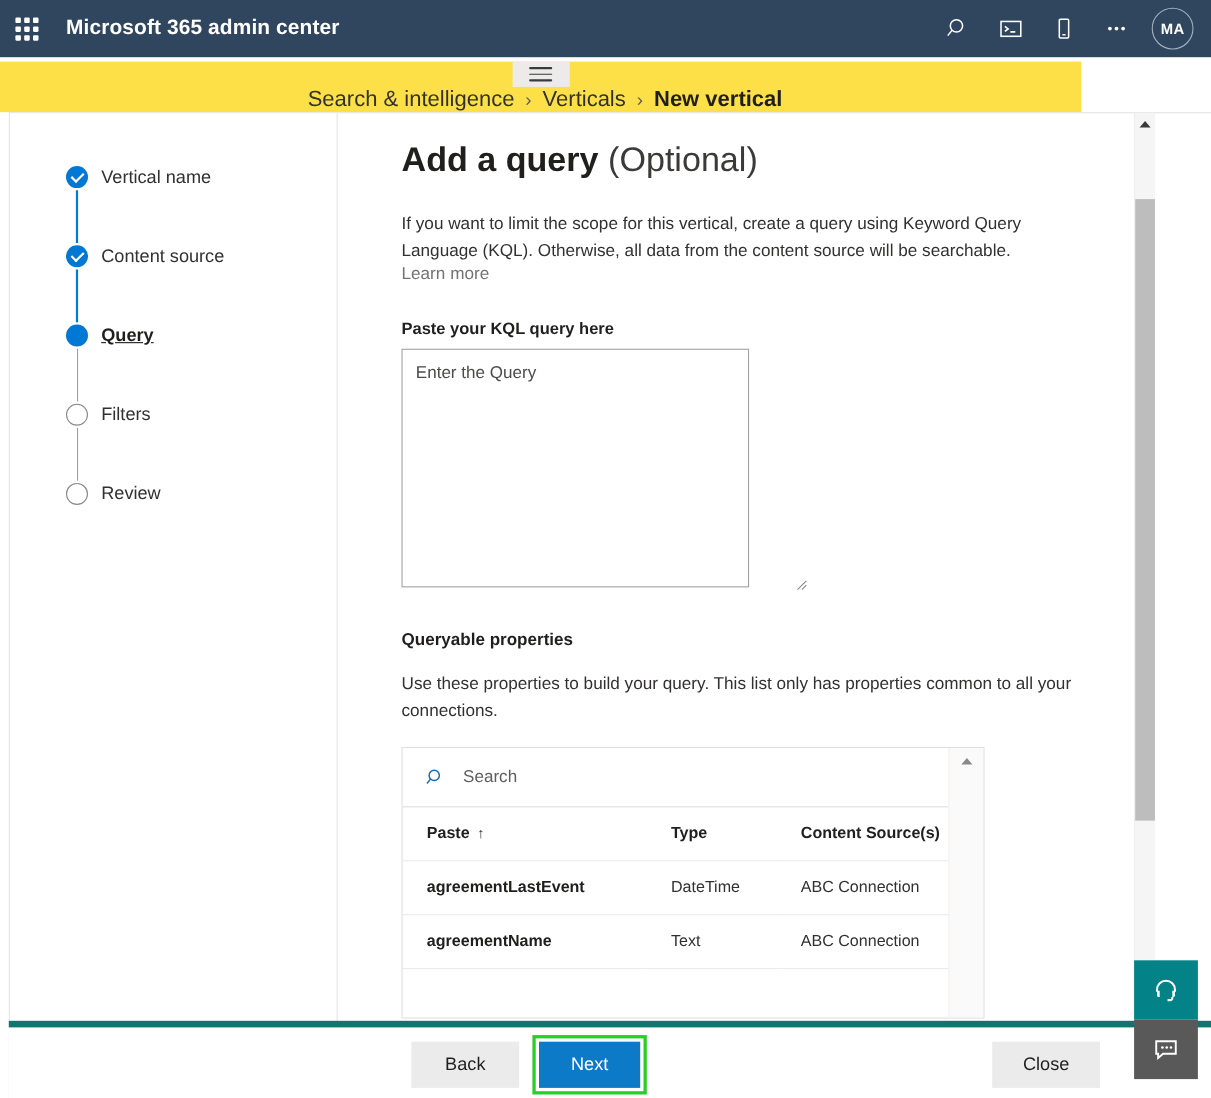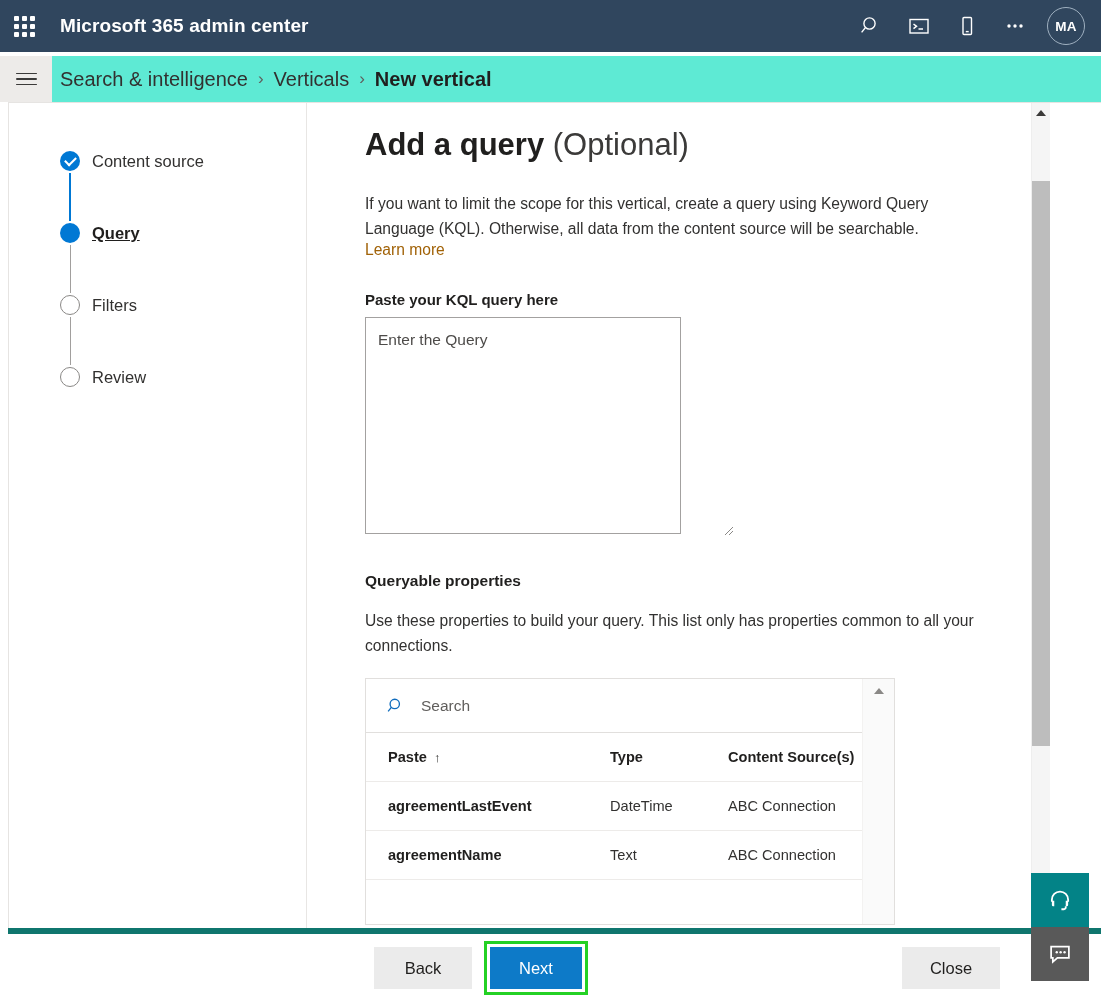--- a/index.html
+++ b/index.html
@@ -54,23 +54,23 @@
     border: 1.4px solid #9fb0c0;
     display: flex; align-items: center; justify-content: center;
     font-size: 13.5px; font-weight: 600; color: #ffffff;
     cursor: pointer;
     letter-spacing: .3px;
   }
 
   
   #crumb-bar {
     position: absolute; left: 0; top: 56px;
-    width: 1101px; height: 46px;
-    background: #5eead4;
-    display: flex; align-items: center;
+    width: 983px; height: 46px;
+    background: #fde047;
+    display: flex; align-items: center; flex-direction: column;
   }
   #hamburger {
     width: 52px; height: 46px;
     background: #edebe9;
     display: flex; align-items: center; justify-content: center;
     cursor: pointer;
   }
   .ham-lines { width: 21px; }
   .ham-lines i { display: block; height: 1.6px; background: #3b3a39; margin: 4px 0; border-radius: 1px; }
   #breadcrumb {
@@ -163,21 +163,21 @@
   #page-title .strong { font-weight: 700; }
   #page-title .light { color: #3b3a39; font-weight: 400; }
   .body-text {
     font-size: 15.6px;
     color: #323130;
     line-height: 25px;
     max-width: 625px;
     margin: 0;
   }
   .link {
-    color: #a16207; text-decoration: none; cursor: pointer;
+    color: #737373; text-decoration: none; cursor: pointer;
     font-size: 15.6px;
   }
   .field-label {
     font-size: 15px; font-weight: 600; color: #201f1e;
     margin: 32px 0 9px 0;
   }
   #kql-box {
     width: 316px; height: 217px;
     border: 1px solid #a3a1a0;
     background: #fff;
@@ -394,20 +394,25 @@
     <span class="crumb">Verticals</span>
     <span class="crumb-sep">›</span>
     <span class="crumb current">New vertical</span>
   </div>
 </div>
 
 <div id="panel">
   <div id="panel-body">
 
     <div id="wizard">
+      <div class="step">
+        <span class="bullet done"></span>
+        <span class="connector blue"></span>
+        <span class="label">Vertical name</span>
+      </div>
       <div class="step">
         <span class="bullet done"></span>
         <span class="connector blue"></span>
         <span class="label">Content source</span>
       </div>
       <div class="step">
         <span class="bullet active"></span>
         <span class="connector gray"></span>
         <span class="label bold">Query</span>
       </div>

